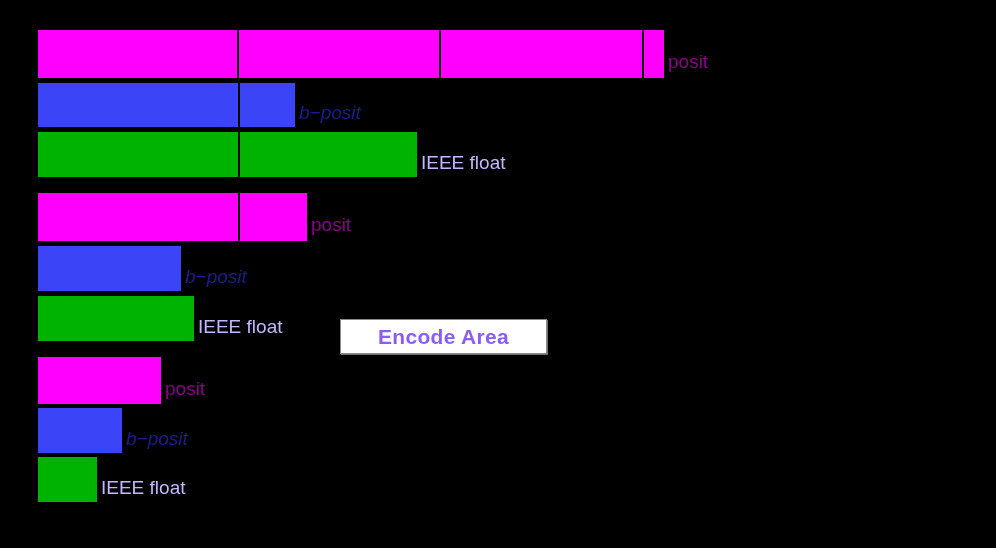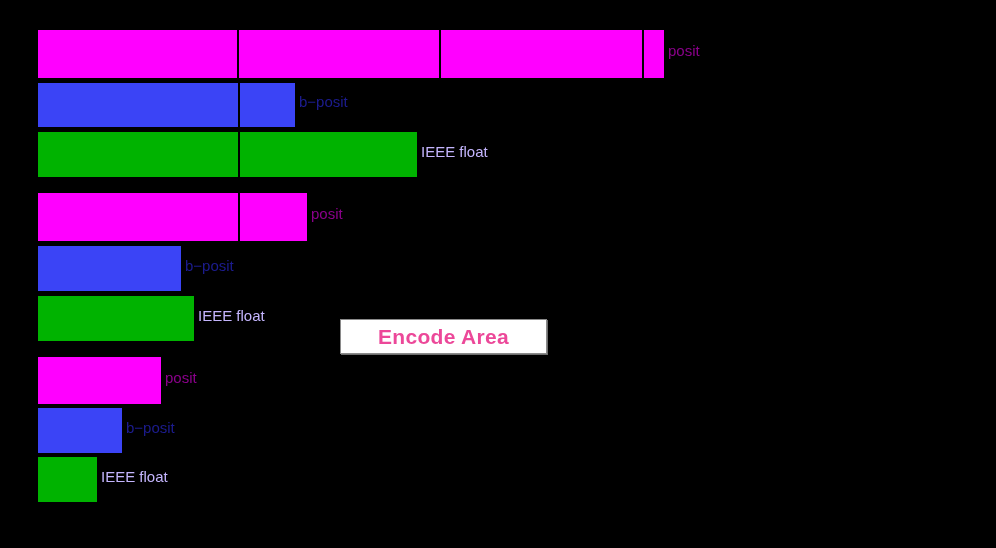--- a/index.html
+++ b/index.html
@@ -21,43 +21,44 @@
     box-sizing: border-box;
   }
   .seg {
     position: absolute;
     box-sizing: border-box;
     border: 1px solid #000000;
   }
   .bar-label {
     position: absolute;
     white-space: nowrap;
-    font-size: 15px;
+    font-size: 19px;
     line-height: 1;
     letter-spacing: 0px;
+    margin-top: 9px;
   }
   .lbl-posit   { color: #8b008b; }
-  .lbl-bposit  { color: #1c1c8f; }
+  .lbl-bposit  { color: #1c1c8f; font-style: italic; }
   .lbl-ieee    { color: #c4b5fd; }
 
   #encode-area-box {
     position: absolute;
     left: 340px;
     top: 319px;
     width: 205px;
     height: 33px;
     background: #ffffff;
     border: 1px solid #8a8a8a;
     box-shadow: 1px 1px 0 0 #6e6e6e;
     display: flex;
     align-items: center;
     justify-content: center;
   }
   #encode-area-box .box-text {
-    color: #ec4899;
+    color: #8b5cf6;
     font-size: 21px;
     font-weight: bold;
     letter-spacing: 0.3px;
   }
 </style>
 </head>
 <body>
 
 <div id="canvas">
 

